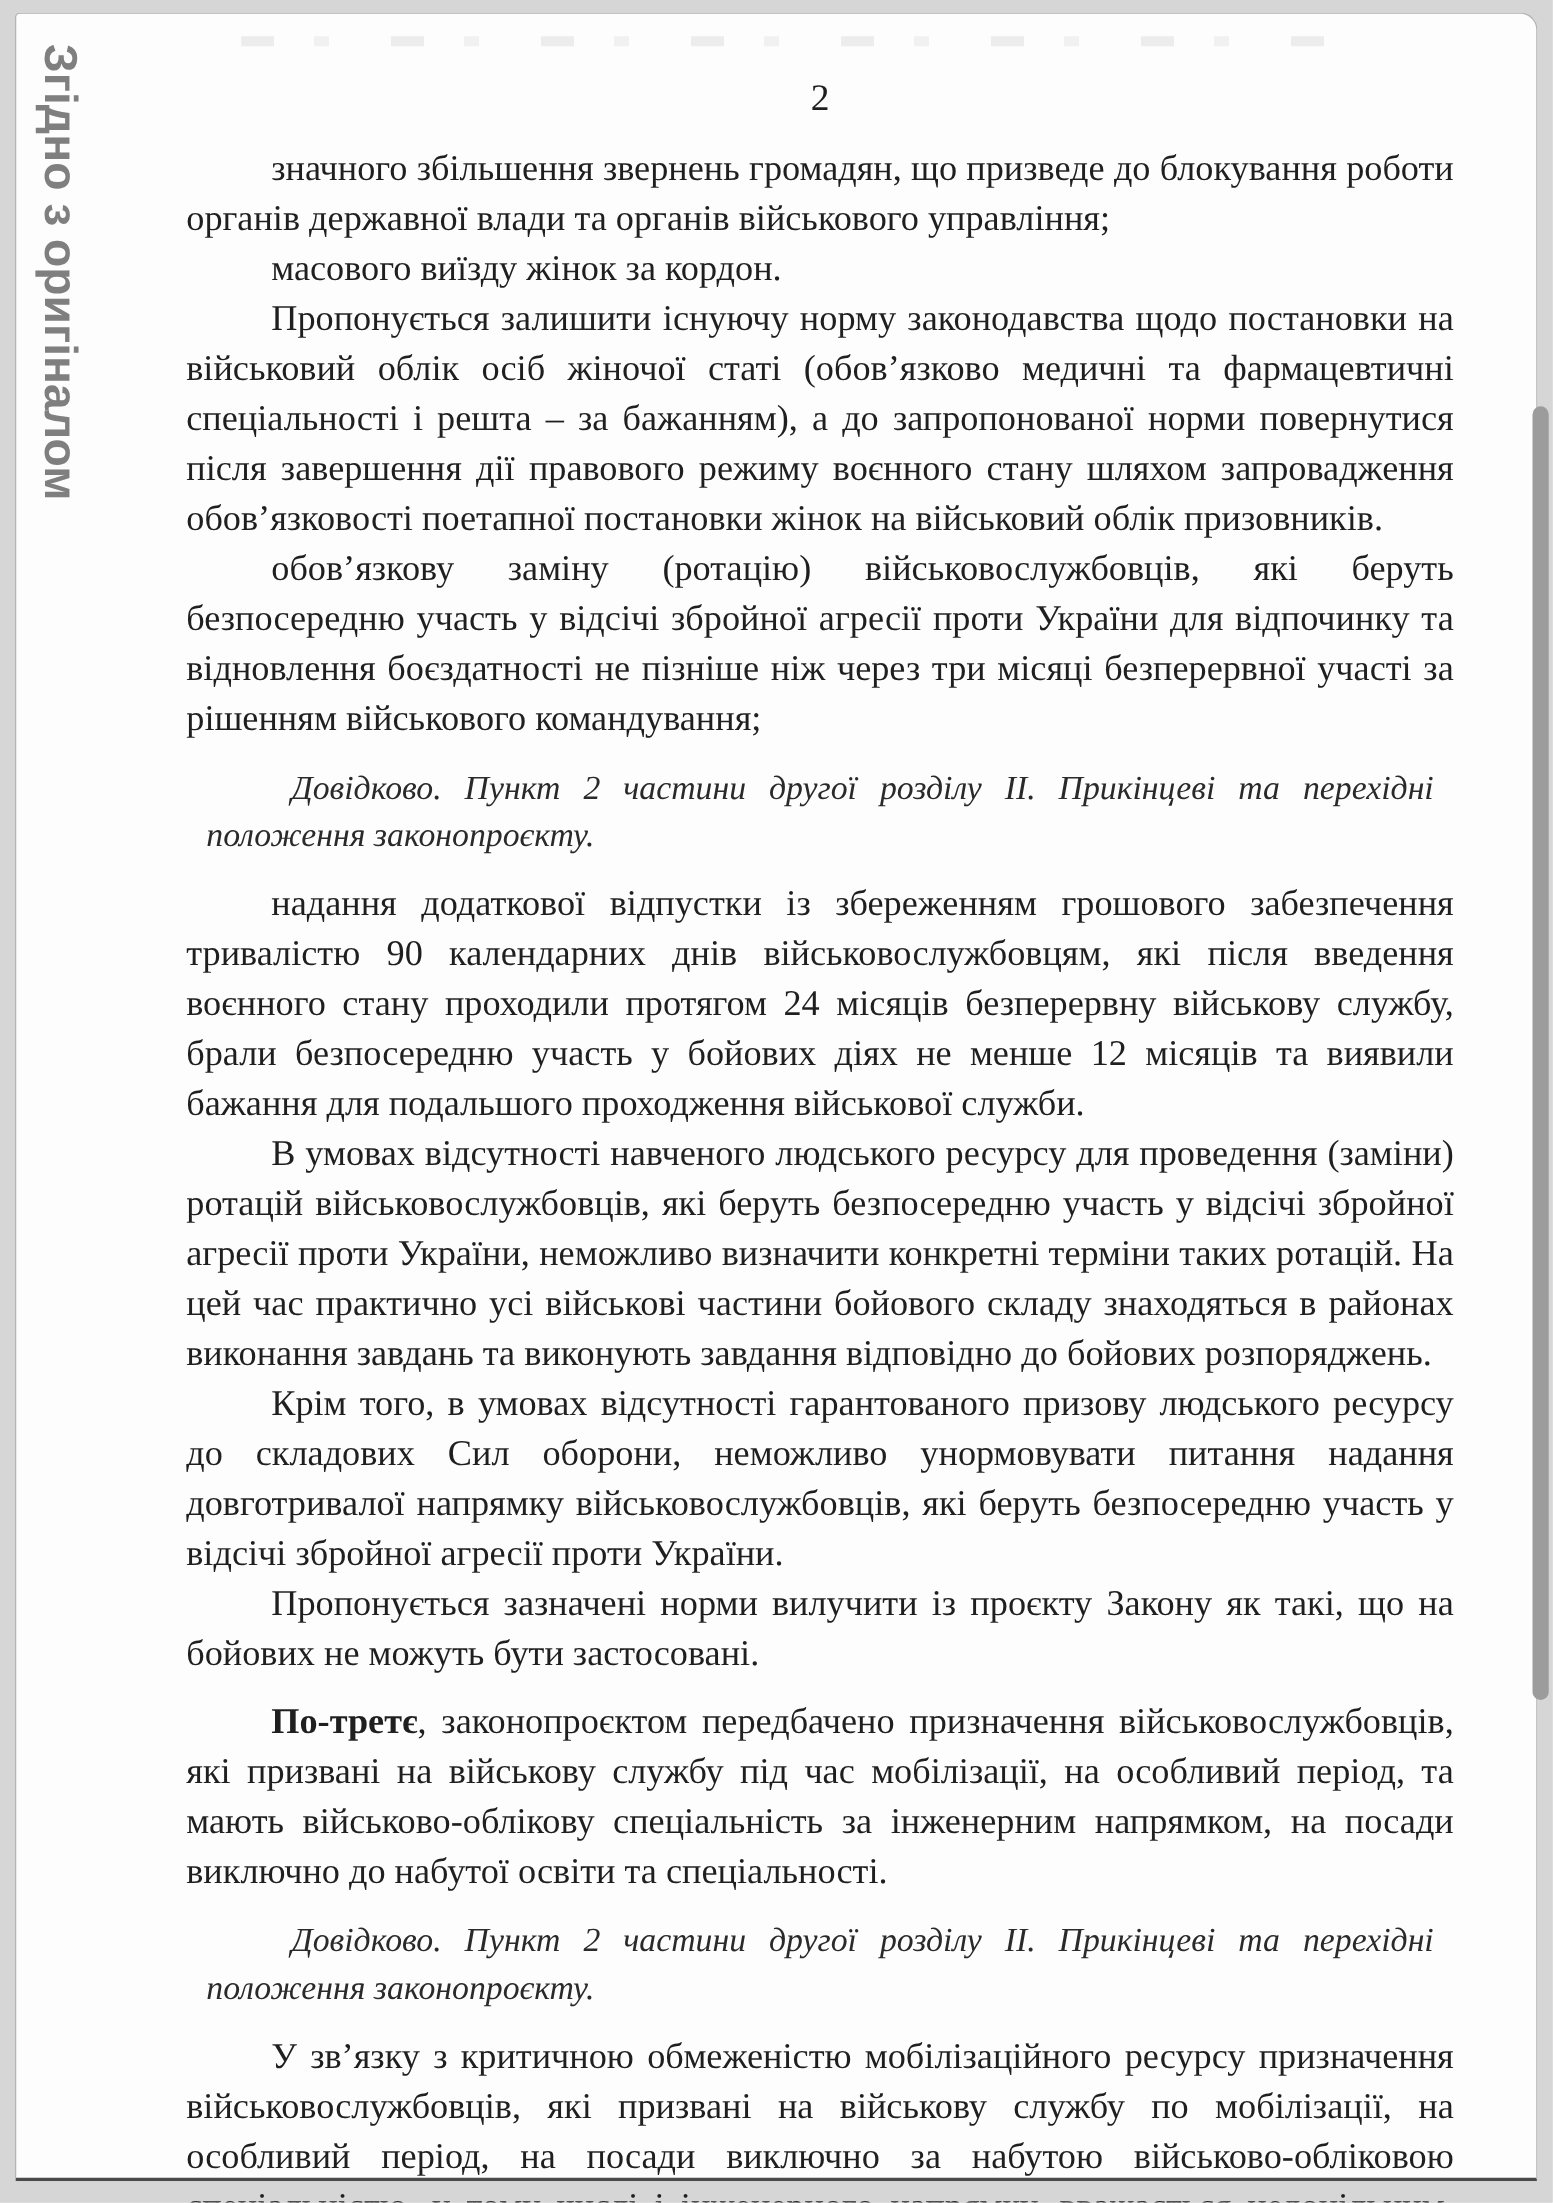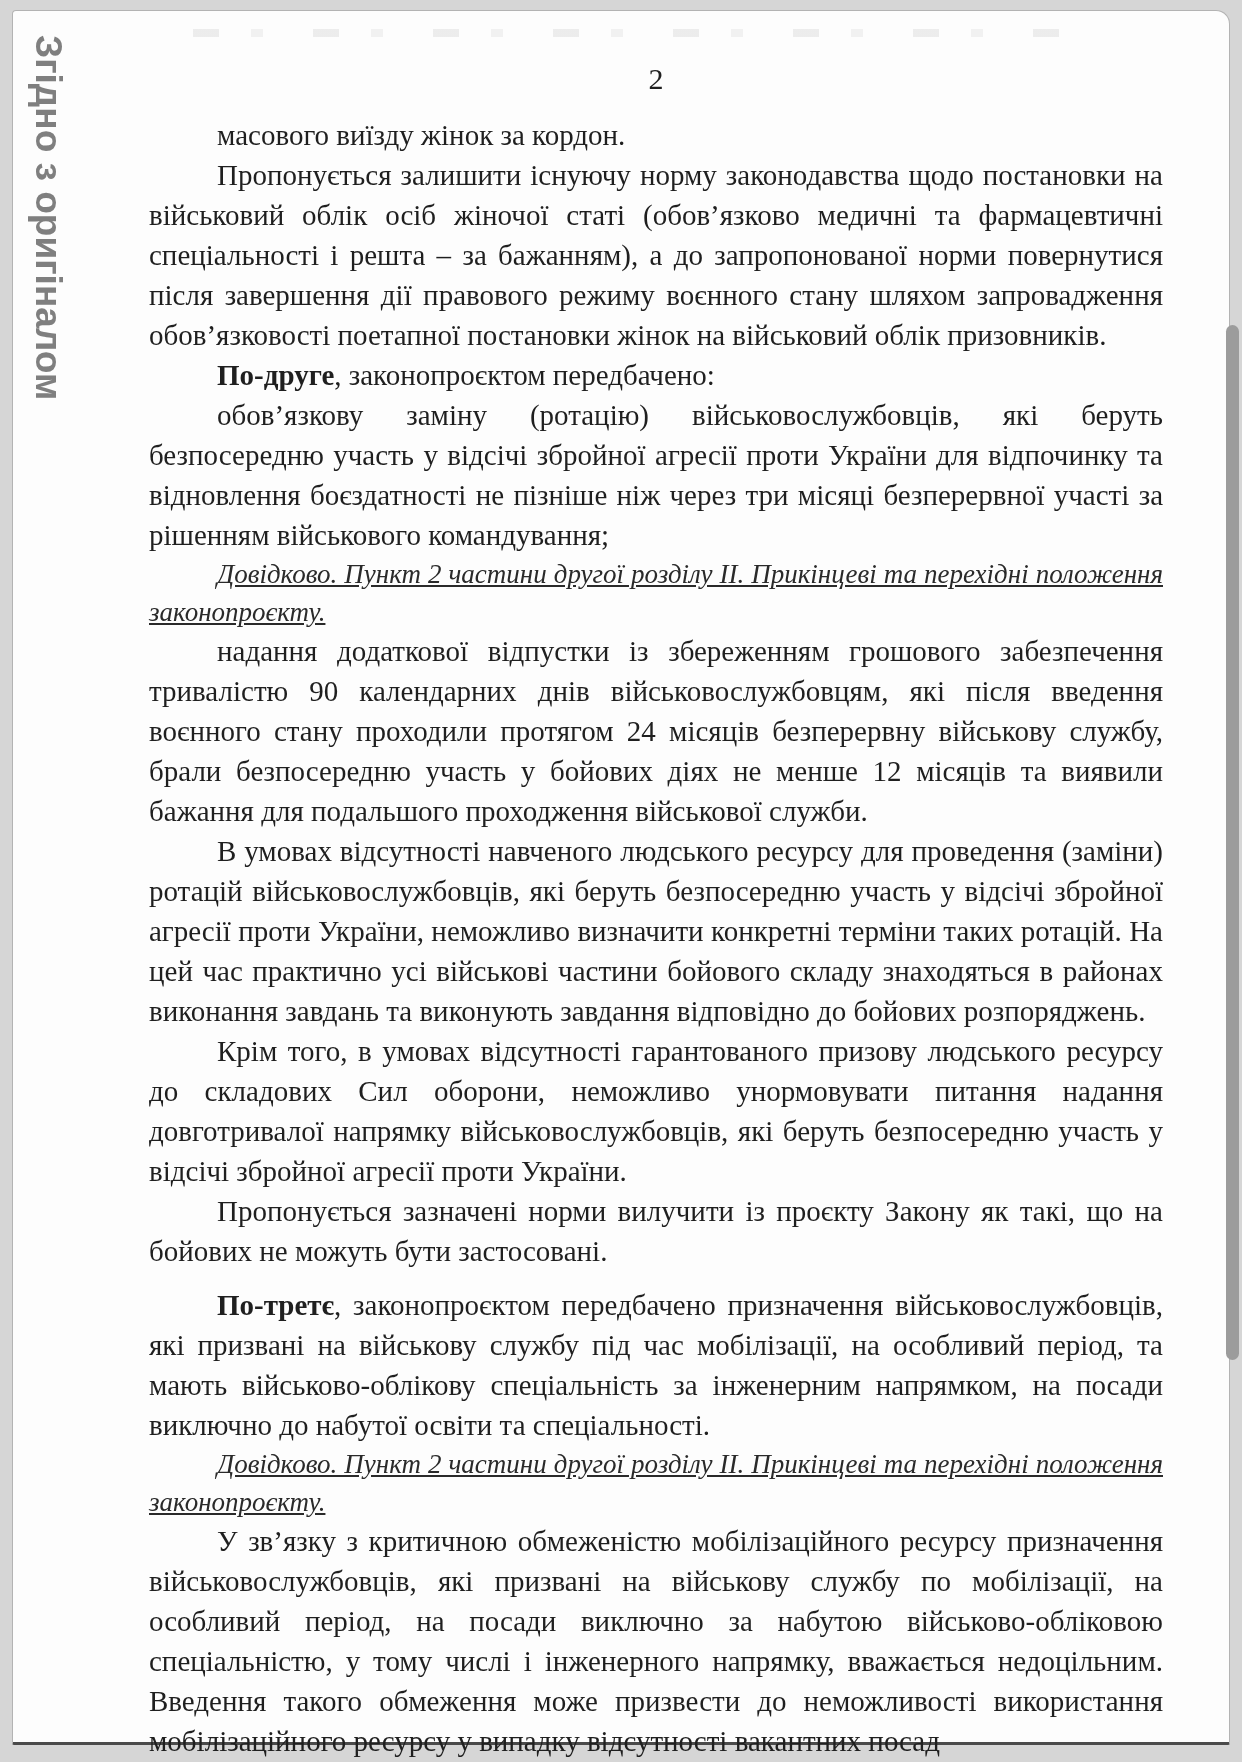--- a/index.html
+++ b/index.html
@@ -71,27 +71,26 @@
     text-align: center;
     font-size: 30px;
     margin: 0 0 16px 0;
   }
   .para {
     margin: 0;
     text-indent: 68px;
   }
   .para b { font-weight: bold; }
   .note {
-    margin: 0;
+    margin: 16px;
     text-indent: 68px;
     font-style: italic;
     font-size: 27px;
     line-height: 38px;
     color: #2a2a2a;
-    text-decoration: underline;
   }
   .note sup {
     font-size: 18px;
     line-height: 0;
   }
   .gap-before { margin-top: 14px; }
   .scrollbar-thumb {
     position: absolute;
     left: 1226px;
     top: 325px;
@@ -108,26 +107,26 @@
 
   <div class="page">
     <div class="scan-artifacts"></div>
 
     <div class="stamp">Згідно з оригіналом</div>
 
     <div class="content">
 
       <p class="page-number">2</p>
 
+      <p class="para"><span>значного збільшення звернень громадян, що призведе до блокування роботи органів державної влади та органів військового управління;</span></p>
 
       <p class="para"><span>масового виїзду жінок за кордон.</span></p>
 
       <p class="para"><span>Пропонується залишити існуючу норму законодавства щодо постановки на військовий облік осіб жіночої статі (обов’язково медичні та фармацевтичні спеціальності і решта – за бажанням), а до запропонованої норми повернутися після завершення дії правового режиму воєнного стану шляхом запровадження обов’язковості поетапної постановки жінок на військовий облік призовників.</span></p>
 
-      <p class="para"><b>По-друге</b><span>, законопроєктом передбачено:</span></p>
 
       <p class="para"><span>обов’язкову заміну (ротацію) військовослужбовців, які беруть безпосередню участь у відсічі збройної агресії проти України для відпочинку та відновлення боєздатності не пізніше ніж через три місяці безперервної участі за рішенням військового командування;</span></p>
 
       <p class="note"><span>Довідково. Пункт 2 частини другої розділу ІІ. Прикінцеві та перехідні положення законопроєкту.</span></p>
 
       <p class="para"><span>надання додаткової відпустки із збереженням грошового забезпечення тривалістю 90 календарних днів військовослужбовцям, які після введення воєнного стану проходили протягом 24 місяців безперервну військову службу, брали безпосередню участь у бойових діях не менше 12 місяців та виявили бажання для подальшого проходження військової служби.</span></p>
 
 
       <p class="para"><span>В умовах відсутності навченого людського ресурсу для проведення (заміни) ротацій військовослужбовців, які беруть безпосередню участь у відсічі збройної агресії проти України, неможливо визначити конкретні терміни таких ротацій. На цей час практично усі військові частини бойового складу знаходяться в районах виконання завдань та виконують завдання відповідно до бойових розпоряджень.</span></p>
 

